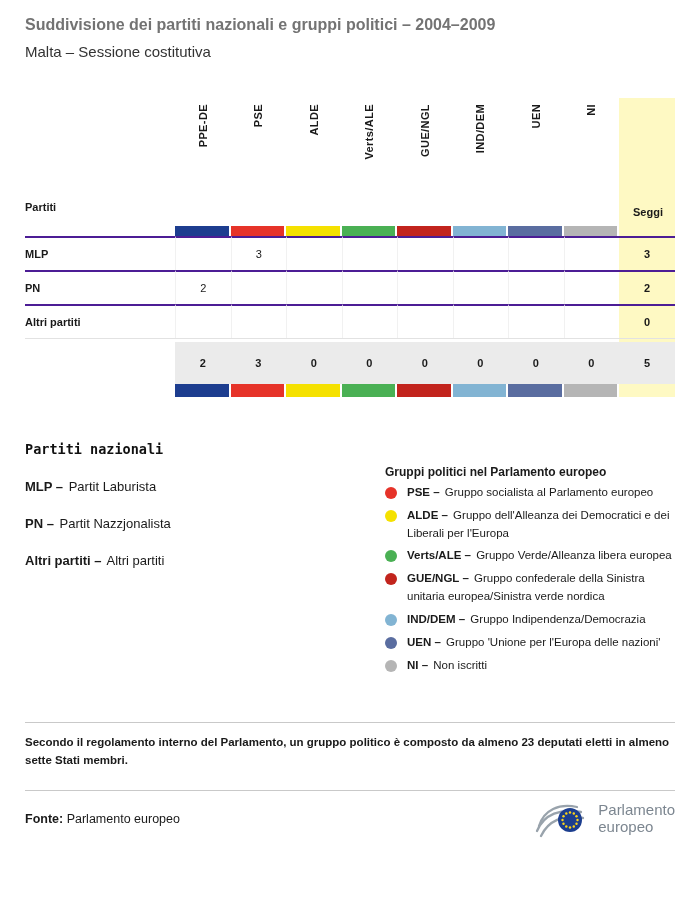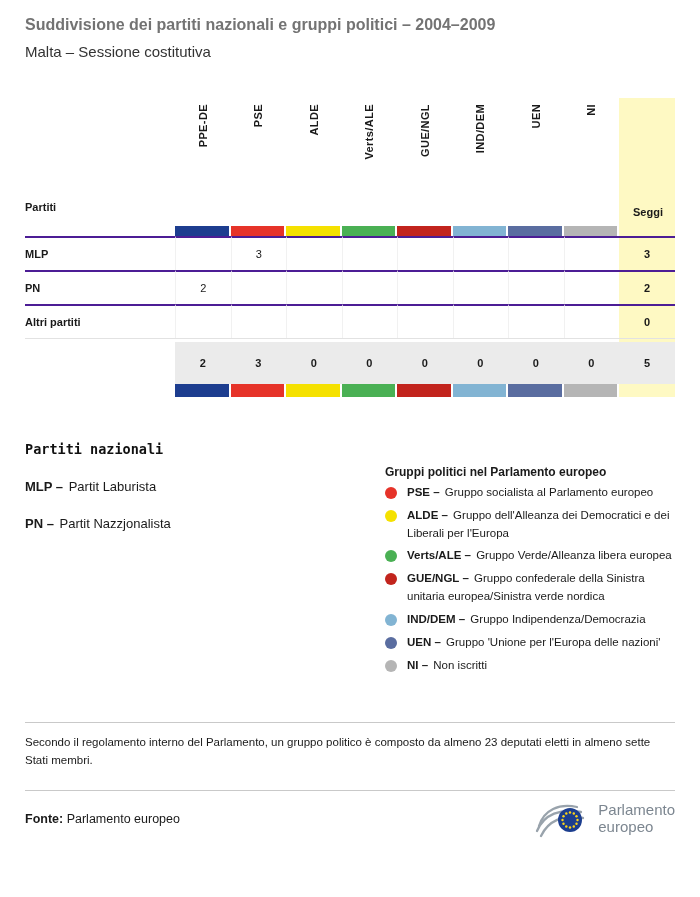--- a/index.html
+++ b/index.html
@@ -56,21 +56,21 @@
 
   .legend-right { flex:1; padding-top:24px; }
   .legend-right-title { font-weight:bold; font-size:12px; }
   .lg-item { display:flex; gap:10px; margin-top:5px; font-size:11.5px; line-height:1.55; }
   .lg-item:first-of-type { margin-top:8px; }
   .dot { width:12px; height:12px; border-radius:50%; flex:none; margin-top:3px; }
   .lg-text b { margin-right:2px; }
 
   
   .rule { border:none; height:1px; background:#c9c9c9; margin-top:48px; }
-  .note { margin-top:11px; font-size:11.5px; line-height:1.55; max-width:652px; }
+  .note { margin-top:11px; font-size:11.5px; line-height:1.55; max-width:652px;font-weight:bold; }
   .rule2 { border:none; height:1px; background:#c9c9c9; margin-top:20px; }
   .footer { display:flex; justify-content:space-between; align-items:center; margin-top:10px; }
   .source { font-size:12.5px; }
   .logo { display:flex; gap:9px; }
   .logo-text { font-size:15px; color:#7c8690; line-height:1.15; }
 </style>
 </head>
 <body>
 
 <div class="title">Suddivisione dei partiti nazionali e gruppi politici – 2004–2009</div>
@@ -217,20 +217,21 @@
       <div class="bar" style="background: rgb(181, 181, 181);"></div>
     </div>
   <div class="cell seg"></div>
 </div>
 
 <div class="legend">
   <div class="legend-left">
     <div class="legend-left-title">Partiti nazionali</div>
     <div class="lp-item"><b>MLP –</b> <span>Partit Laburista</span></div>
     <div class="lp-item"><b>PN –</b> <span>Partit Nazzjonalista</span></div>
+    <div class="lp-item"><b>Altri partiti –</b> <span>Altri partiti</span></div>
   </div>
   <div class="legend-right">
     <div class="legend-right-title">Gruppi politici nel Parlamento europeo</div>
     <div class="lg-item">
       <span class="dot" style="background: rgb(230, 51, 41);"></span>
       <span class="lg-text"><b>PSE –</b> <span>Gruppo socialista al Parlamento europeo</span></span>
     </div>
     <div class="lg-item">
       <span class="dot" style="background: rgb(245, 225, 0);"></span>
       <span class="lg-text"><b>ALDE –</b> <span>Gruppo dell'Alleanza dei Democratici e dei Liberali per l'Europa</span></span>

